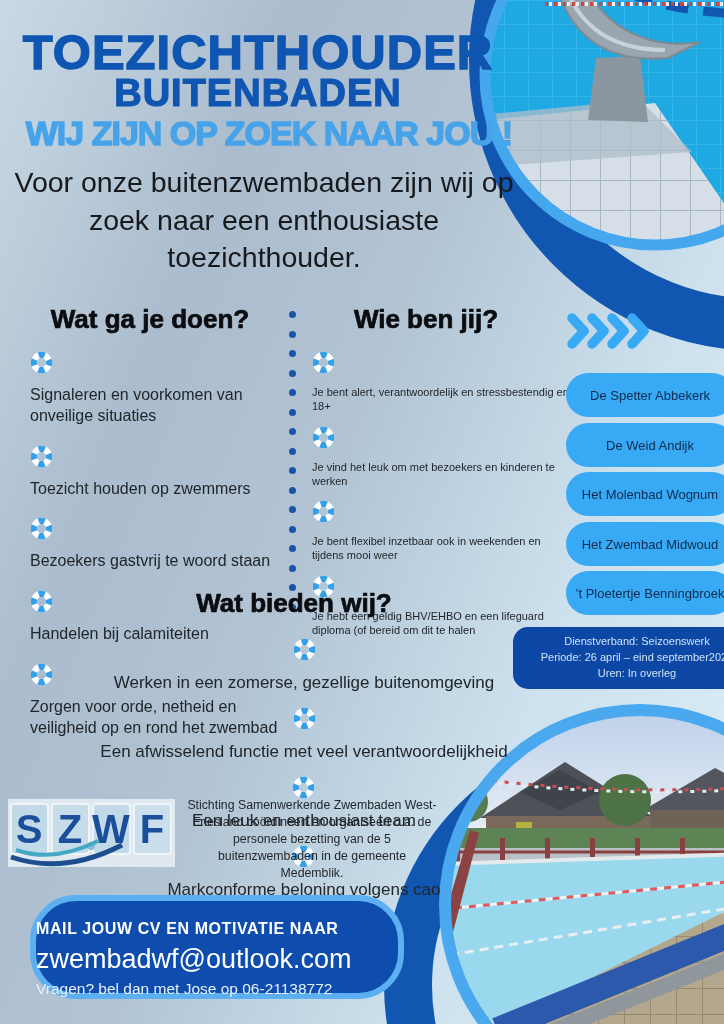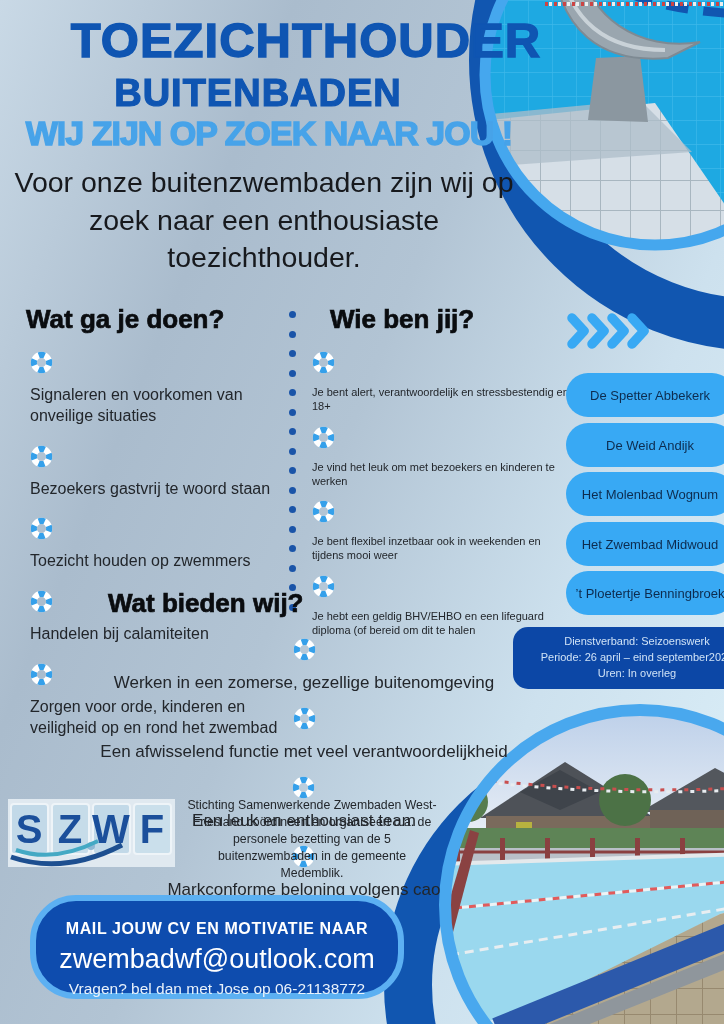--- a/index.html
+++ b/index.html
@@ -6,30 +6,30 @@
   .page{
     position:relative;width:724px;height:1024px;overflow:hidden;margin:0 auto;
     font-family:"Liberation Sans",sans-serif;
     background:linear-gradient(112deg,#c9d9e6 0%,#aabccd 26%,#b2c4d4 46%,#cde1ee 72%,#dcf0f9 100%);
   }
   .abs{position:absolute;}
   svg{display:block;}
   .photo-svg{position:absolute;pointer-events:none;}
 
   
-  .title1{left:0;top:12px;width:516px;text-align:center;font-size:49px;font-weight:800;
-          color:#0f55b2;-webkit-text-stroke:1.4px #0f55b2;letter-spacing:1px;padding-left:48px;}
+  .title1{left:0;top:24px;width:516px;text-align:center;font-size:49px;font-weight:800;
+          color:#0f55b2;-webkit-text-stroke:1.4px #0f55b2;letter-spacing:1px;}
   .title2{left:0;top:72px;width:516px;text-align:center;font-size:38px;font-weight:800;
           color:#0f55b2;-webkit-text-stroke:1.2px #0f55b2;letter-spacing:1px;}
   .subtitle{left:0;top:114px;width:512px;text-align:right;font-size:34px;font-weight:800;
           color:#47a3e9;-webkit-text-stroke:1.4px #47a3e9;letter-spacing:-1px;}
   .intro{left:14px;top:164px;width:500px;font-size:28.5px;color:#17191d;line-height:1.32;text-align:center;}
 
   
-  .list-heading{position:absolute;text-align:left;font-size:26px;font-weight:700;color:#0a0c0f;
+  .list-heading{position:absolute;text-align:center;font-size:26px;font-weight:700;color:#0a0c0f;
           -webkit-text-stroke:.7px #0a0c0f;}
   .h-doen{left:26px;top:304px;width:248px;}
   .h-jij{left:330px;top:304px;width:192px;}
   .h-bieden{left:108px;top:588px;width:372px;}
 
   
   .dots{left:289px;top:311px;display:flex;flex-direction:column;gap:12.5px;}
   .dot{width:7px;height:7px;border-radius:50%;background:#1a54a8;}
 
   
@@ -54,21 +54,21 @@
   
   .emp-box{left:513px;top:627px;width:248px;box-sizing:border-box;border-radius:15px;background:#0c47a6;
         color:#cfe2f6;font-size:11px;line-height:1.45;text-align:center;padding:7px 6px;}
 
   
   .logo{left:8px;top:799px;}
   .org-desc{left:186px;top:797px;width:252px;font-size:12.3px;line-height:1.38;color:#23272c;text-align:center;}
 
   
   .contact{left:30px;top:895px;width:374px;height:104px;box-sizing:border-box;background:#0e4cae;
-        border:6px solid #5cb0f2;border-radius:46px;text-align:center;color:#ffffff;}
+        border:6px solid #5cb0f2;border-radius:46px;text-align:left;color:#ffffff;}
   .contact-heading{margin-top:19px;font-size:16px;font-weight:700;letter-spacing:.6px;}
   .contact-email{margin-top:6px;font-size:27px;font-weight:400;}
   .contact-phone{margin-top:5px;font-size:15.5px;color:#e9f2fb;}
 </style>
 </head>
 <body>
 
 <div class="page">
 
   <svg class="photo-svg" style="left:0;top:0;" width="724" height="360" viewBox="0 0 724 360">
@@ -191,42 +191,42 @@
           <circle cx="12" cy="12" r="8" fill="none" stroke="#ffffff" stroke-width="6.4"></circle>
           <circle cx="12" cy="12" r="8" fill="none" stroke="#35a0ea" stroke-width="6.4" stroke-dasharray="6.28 6.28" stroke-dashoffset="3.14"></circle>
         </svg>
       <span>Signaleren en voorkomen van onveilige situaties</span>
     </div>
     <div class="item">
       <svg class="buoy" viewBox="0 0 24 24">
           <circle cx="12" cy="12" r="8" fill="none" stroke="#ffffff" stroke-width="6.4"></circle>
           <circle cx="12" cy="12" r="8" fill="none" stroke="#35a0ea" stroke-width="6.4" stroke-dasharray="6.28 6.28" stroke-dashoffset="3.14"></circle>
         </svg>
+      <span>Toezicht houden op zwemmers</span>
+    </div>
+    <div class="item">
+      <svg class="buoy" viewBox="0 0 24 24">
+          <circle cx="12" cy="12" r="8" fill="none" stroke="#ffffff" stroke-width="6.4"></circle>
+          <circle cx="12" cy="12" r="8" fill="none" stroke="#35a0ea" stroke-width="6.4" stroke-dasharray="6.28 6.28" stroke-dashoffset="3.14"></circle>
+        </svg>
       <span>Bezoekers gastvrij te woord staan</span>
     </div>
     <div class="item">
       <svg class="buoy" viewBox="0 0 24 24">
           <circle cx="12" cy="12" r="8" fill="none" stroke="#ffffff" stroke-width="6.4"></circle>
           <circle cx="12" cy="12" r="8" fill="none" stroke="#35a0ea" stroke-width="6.4" stroke-dasharray="6.28 6.28" stroke-dashoffset="3.14"></circle>
         </svg>
-      <span>Toezicht houden op zwemmers</span>
-    </div>
-    <div class="item">
-      <svg class="buoy" viewBox="0 0 24 24">
-          <circle cx="12" cy="12" r="8" fill="none" stroke="#ffffff" stroke-width="6.4"></circle>
-          <circle cx="12" cy="12" r="8" fill="none" stroke="#35a0ea" stroke-width="6.4" stroke-dasharray="6.28 6.28" stroke-dashoffset="3.14"></circle>
-        </svg>
       <span>Handelen bij calamiteiten</span>
     </div>
     <div class="item">
       <svg class="buoy" viewBox="0 0 24 24">
           <circle cx="12" cy="12" r="8" fill="none" stroke="#ffffff" stroke-width="6.4"></circle>
           <circle cx="12" cy="12" r="8" fill="none" stroke="#35a0ea" stroke-width="6.4" stroke-dasharray="6.28 6.28" stroke-dashoffset="3.14"></circle>
         </svg>
-      <span>Zorgen voor orde, kinderen en veiligheid op en rond het zwembad</span>
+      <span>Zorgen voor orde, netheid en veiligheid op en rond het zwembad</span>
     </div>
   </div>
 
   <div class="list list-jij">
     <div class="item">
       <svg class="buoy" viewBox="0 0 24 24">
           <circle cx="12" cy="12" r="8" fill="none" stroke="#ffffff" stroke-width="6.4"></circle>
           <circle cx="12" cy="12" r="8" fill="none" stroke="#35a0ea" stroke-width="6.4" stroke-dasharray="6.28 6.28" stroke-dashoffset="3.14"></circle>
         </svg>
       <span>Je bent alert, verantwoordelijk en stressbestendig en 18+</span>

